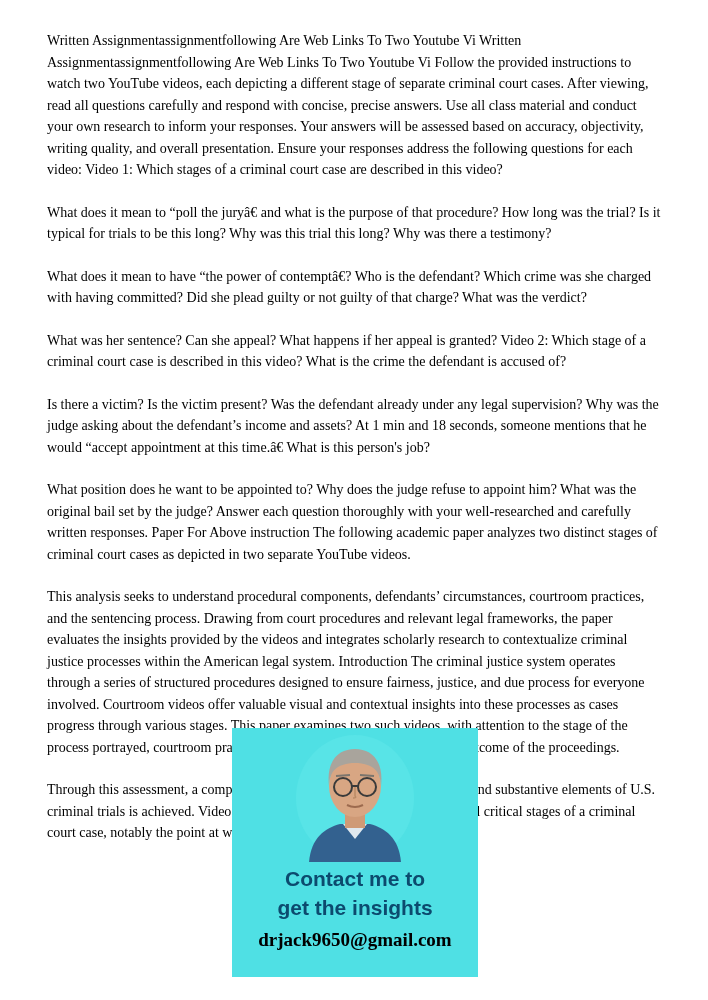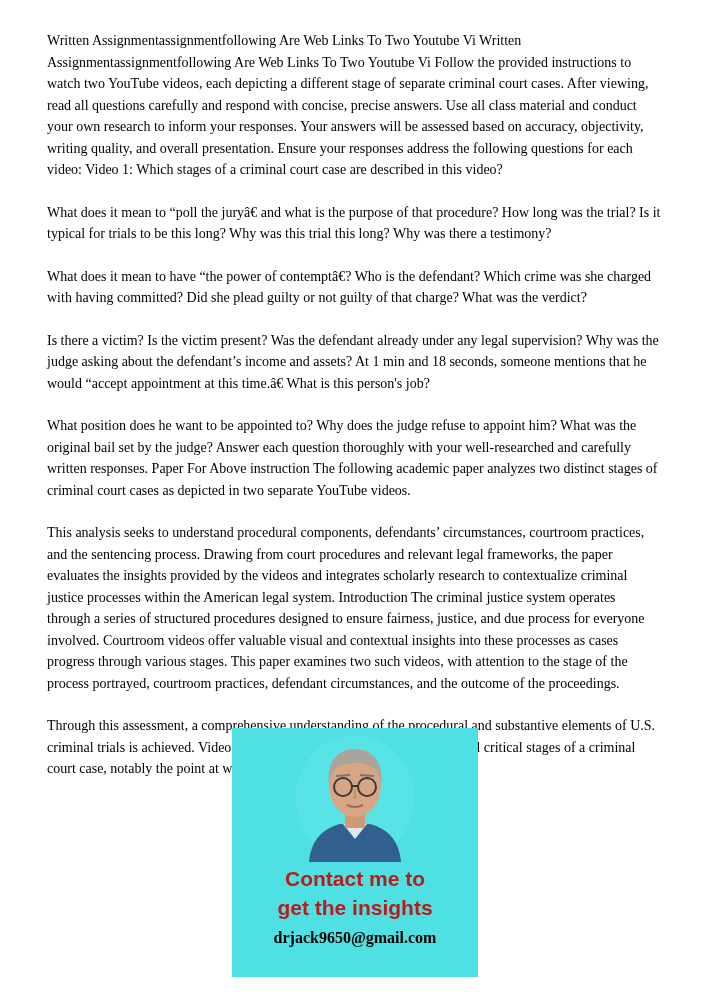--- a/index.html
+++ b/index.html
@@ -36,40 +36,41 @@
   .avatar {
     margin: 6px auto 0 auto;
     width: 124px;
     height: 128px;
   }
   .cta {
     font-family: "Liberation Sans", sans-serif;
     font-weight: 700;
     font-size: 21px;
     line-height: 29px;
-    color: #b91c1c;
+    color: #0c4a6e;
     margin-top: 2px;
   }
   .email {
     font-family: "Liberation Serif", serif;
     font-weight: 700;
-    font-size: 16px;
+    font-size: 19px;
     color: #000000;
     margin-top: 7px;
   }
 </style>
 </head>
 <body>
 
 <div class="page">
 
   <div class="doc">
     <p>Written Assignmentassignmentfollowing Are Web Links To Two Youtube Vi Written Assignmentassignmentfollowing Are Web Links To Two Youtube Vi Follow the provided instructions to watch two YouTube videos, each depicting a different stage of separate criminal court cases. After viewing, read all questions carefully and respond with concise, precise answers. Use all class material and conduct your own research to inform your responses. Your answers will be assessed based on accuracy, objectivity, writing quality, and overall presentation. Ensure your responses address the following questions for each video: Video 1: Which stages of a criminal court case are described in this video?</p>
     <p>What does it mean to “poll the juryâ€ and what is the purpose of that procedure? How long was the trial? Is it typical for trials to be this long? Why was this trial this long? Why was there a testimony?</p>
     <p>What does it mean to have “the power of contemptâ€? Who is the defendant? Which crime was she charged with having committed? Did she plead guilty or not guilty of that charge? What was the verdict?</p>
+    <p>What was her sentence? Can she appeal? What happens if her appeal is granted? Video 2: Which stage of a criminal court case is described in this video? What is the crime the defendant is accused of?</p>
     <p>Is there a victim? Is the victim present? Was the defendant already under any legal supervision? Why was the judge asking about the defendant’s income and assets? At 1 min and 18 seconds, someone mentions that he would “accept appointment at this time.â€ What is this person's job?</p>
     <p>What position does he want to be appointed to? Why does the judge refuse to appoint him? What was the original bail set by the judge? Answer each question thoroughly with your well-researched and carefully written responses. Paper For Above instruction The following academic paper analyzes two distinct stages of criminal court cases as depicted in two separate YouTube videos.</p>
     <p>This analysis seeks to understand procedural components, defendants’ circumstances, courtroom practices, and the sentencing process. Drawing from court procedures and relevant legal frameworks, the paper evaluates the insights provided by the videos and integrates scholarly research to contextualize criminal justice processes within the American legal system. Introduction The criminal justice system operates through a series of structured procedures designed to ensure fairness, justice, and due process for everyone involved. Courtroom videos offer valuable visual and contextual insights into these processes as cases progress through various stages. This paper examines two such videos, with attention to the stage of the process portrayed, courtroom practices, defendant circumstances, and the outcome of the proceedings.</p>
     <p>Through this assessment, a comprehensive understanding of the procedural and substantive elements of U.S. criminal trials is achieved. Video 1 Analysis The first video illustrates several critical stages of a criminal court case, notably the point at which the defendant is formally charged</p>
   </div>
 
   <div class="overlay" style="background-color: rgb(79, 224, 228);">
 
     <div class="avatar">
       <svg viewBox="0 0 120 128" width="124" height="128">

